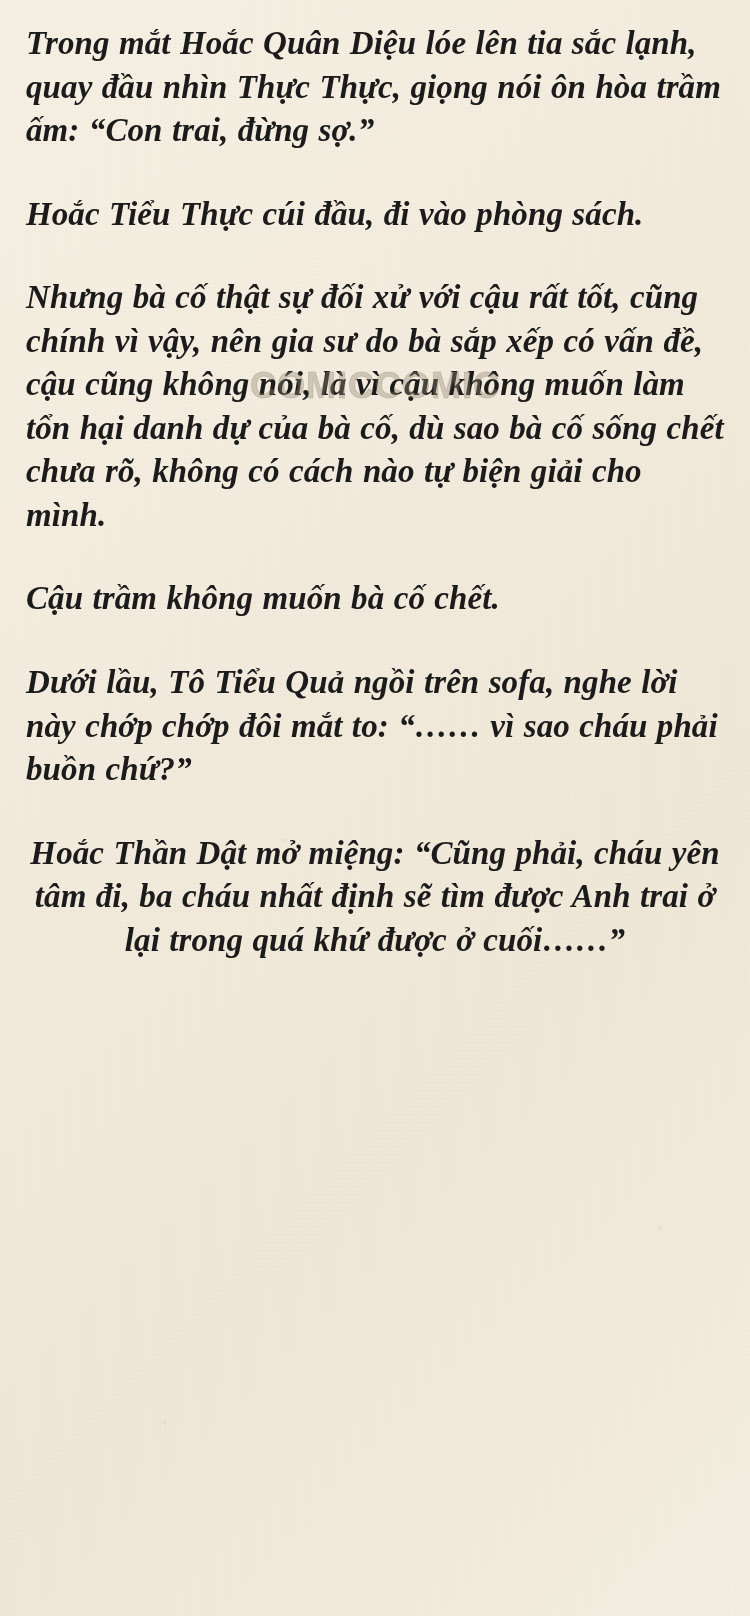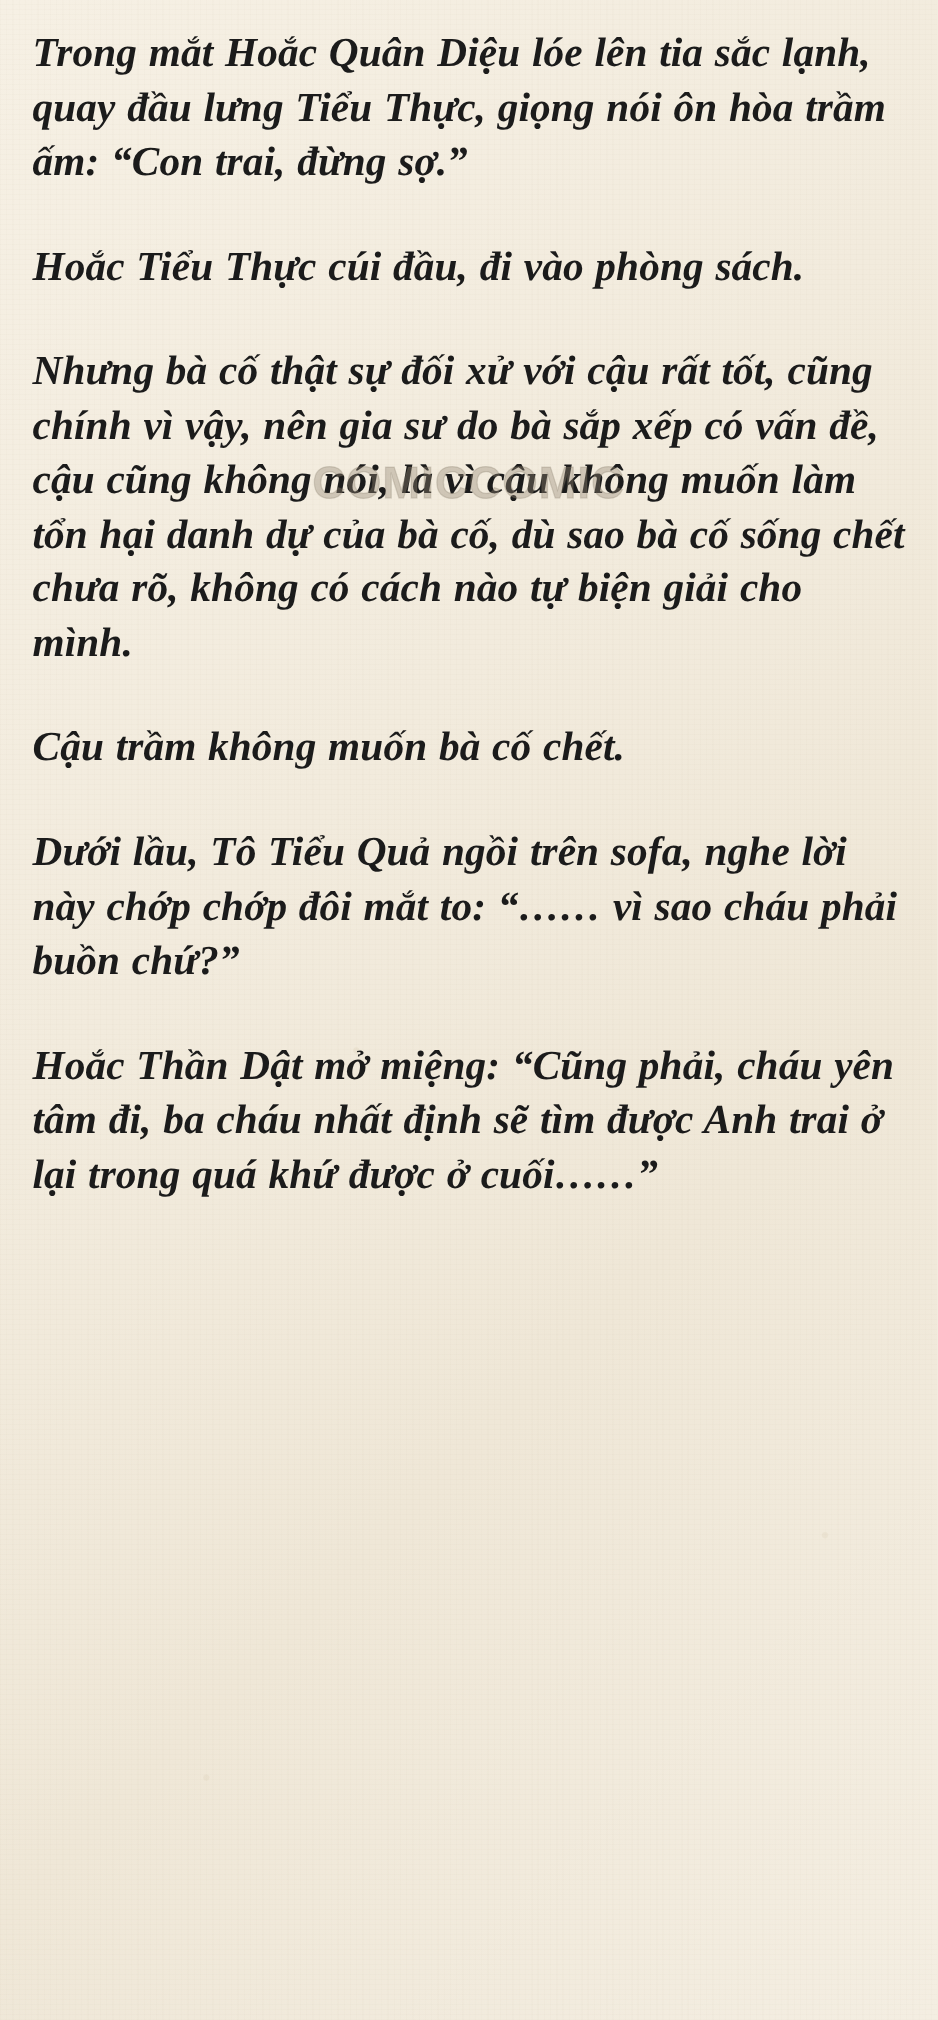--- a/index.html
+++ b/index.html
@@ -46,20 +46,21 @@
     font-size: 33px;
     line-height: 1.32;
     font-weight: 700;
     font-style: italic;
     color: #1b1b1b;
     letter-spacing: 0.1px;
     word-spacing: 1px;
   }
   p.para:last-child {
     margin-bottom: 12px;
+    text-align: center;
   }
   .watermark {
     position: absolute;
     z-index: 3;
     left: 50%;
     transform: translateX(-50%);
     top: 365px;
     font-family: "Liberation Sans", sans-serif;
     font-weight: 700;
     font-size: 36px;
@@ -70,20 +71,20 @@
     pointer-events: none;
     user-select: none;
   }
 </style>
 </head>
 <body>
 
 <div class="page">
   <div class="watermark">COMICCOMIC</div>
   <div class="content">
-    <p class="para">Trong mắt Hoắc Quân Diệu lóe lên tia sắc lạnh, quay đầu lưng Tiểu Thực, giọng nói ôn hòa trầm ấm: “Con trai, đừng sợ.”</p>
+    <p class="para">Trong mắt Hoắc Quân Diệu lóe lên tia sắc lạnh, quay đầu nhìn Thực Thực, giọng nói ôn hòa trầm ấm: “Con trai, đừng sợ.”</p>
     <p class="para">Hoắc Tiểu Thực cúi đầu, đi vào phòng sách.</p>
     <p class="para">Nhưng bà cố thật sự đối xử với cậu rất tốt, cũng chính vì vậy, nên gia sư do bà sắp xếp có vấn đề, cậu cũng không nói, là vì cậu không muốn làm tổn hại danh dự của bà cố, dù sao bà cố sống chết chưa rõ, không có cách nào tự biện giải cho mình.</p>
     <p class="para">Cậu trầm không muốn bà cố chết.</p>
     <p class="para">Dưới lầu, Tô Tiểu Quả ngồi trên sofa, nghe lời này chớp chớp đôi mắt to: “…… vì sao cháu phải buồn chứ?”</p>
     <p class="para">Hoắc Thần Dật mở miệng: “Cũng phải, cháu yên tâm đi, ba cháu nhất định sẽ tìm được Anh trai ở lại trong quá khứ được ở cuối……”</p>
   </div>
 </div>
 
 </body></html>

